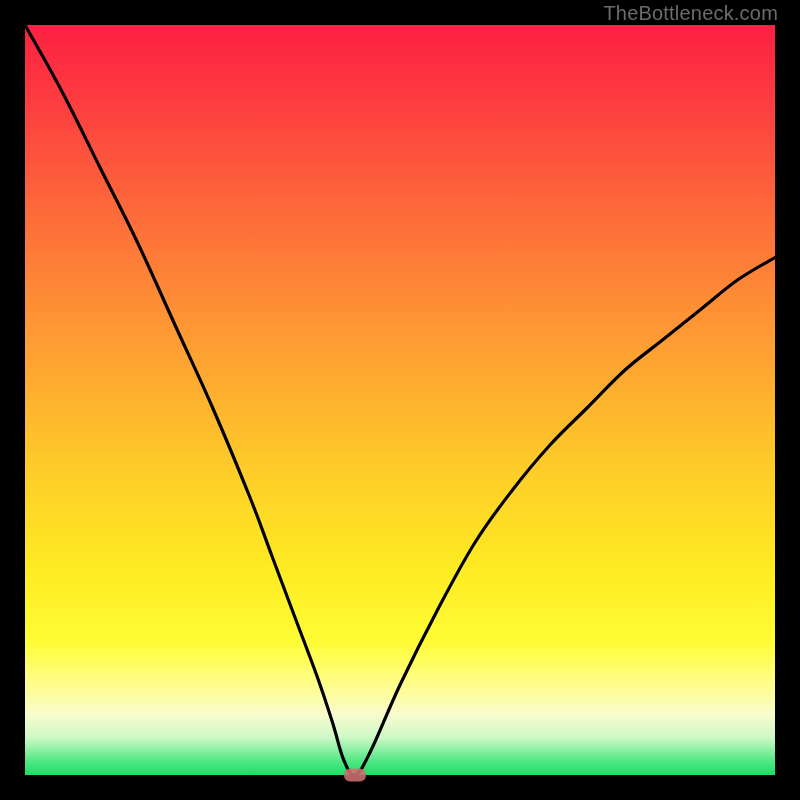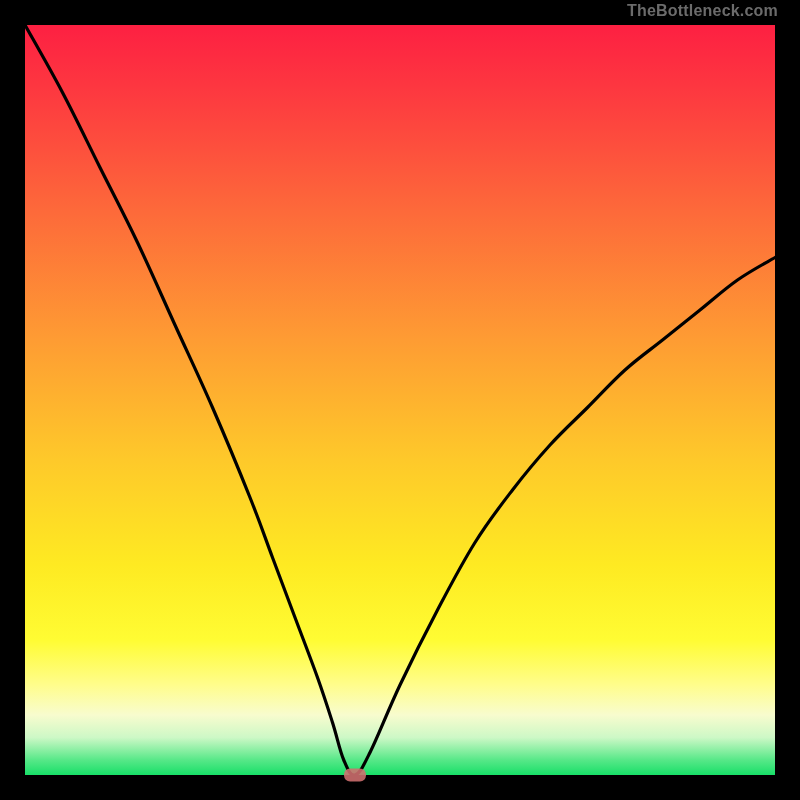--- a/index.html
+++ b/index.html
@@ -55,22 +55,22 @@
     background: #d07070;
     border-radius: 6px;
     transform: translate(-50%, -50%);
     opacity: 0.88;
   }
   .watermark {
     position: absolute;
     top: 2px;
     right: 22px;
     color: #6b6b6b;
-    font-size: 16px;
-    font-weight: 700;
+    font-size: 20px;
+    font-weight: 400;
     letter-spacing: 0.2px;
   }
 </style>
 </head>
 <body>
 
 <div class="frame">
 
   <div class="plot-area">
     <svg class="curve" viewBox="0 0 750 750" preserveAspectRatio="none">

